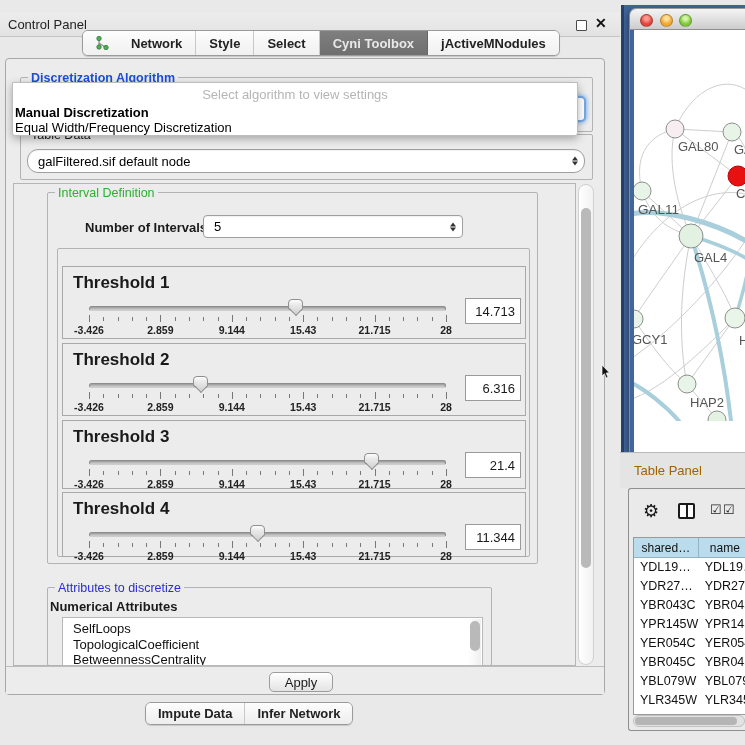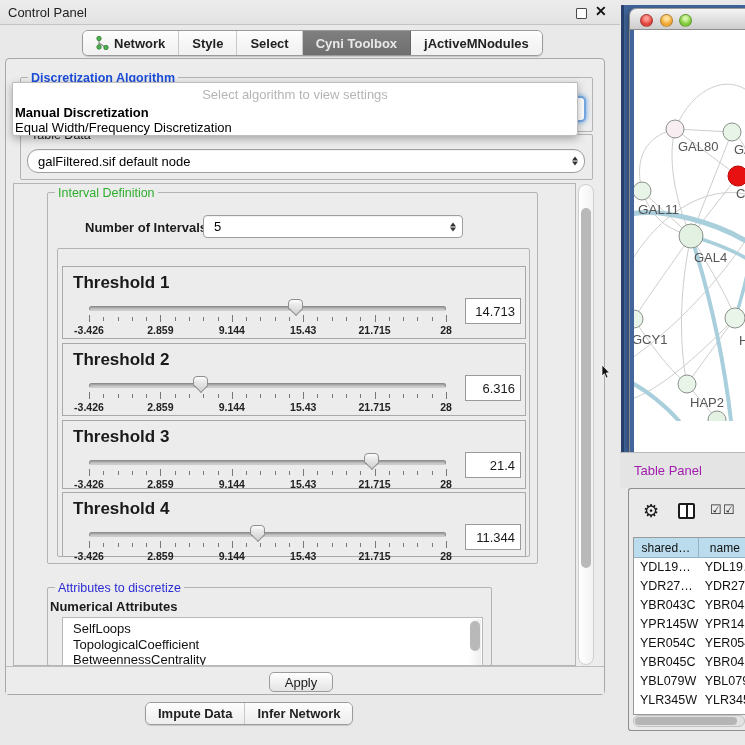--- a/index.html
+++ b/index.html
@@ -1,32 +1,32 @@
 <!DOCTYPE html>
 <html><head>
 <meta charset="utf-8">
 <style>
   * { margin:0; padding:0; box-sizing:border-box; }
   html,body { width:745px; height:745px; overflow:hidden; background:#e9e9e9;
     font-family:"Liberation Sans", sans-serif; color:#1a1a1a; }
   .screen { position:absolute; top:0; left:0; width:745px; height:745px; background:#e9e9e9; }
 
   
-  .titlebar { position:absolute; left:0; top:0; width:620px; height:25px;
+  .titlebar { position:absolute; left:0; top:12px; width:620px; height:25px;
     background:linear-gradient(#ededed,#e2e2e2); border-bottom:1px solid #c4c4c4;padding-left:37px; }
   .titlebar .title { position:absolute; left:8px; top:5px; font-size:13px; color:#222; }
   .float-icon { position:absolute; left:576px; top:8px; width:11px; height:11px;
     border:1.6px solid #4a4a4a; background:#fff; border-radius:1px; }
   .close-icon { position:absolute; left:595px; top:3px; font-size:14px; font-weight:bold; color:#111; }
 
   
   .top-tabs { position:absolute; left:82px; top:30px; height:26px; display:flex;
     border:1px solid #9a9a9a; border-radius:6px; overflow:hidden; background:#fcfcfc;
     box-shadow:0 1px 1px rgba(0,0,0,.15); }
-  .ttab { display:flex; align-items:center; gap:5px; padding:0 13px; font-size:13px;
+  .ttab { display:flex; align-items:center; gap:22px; padding:0 13px; font-size:13px;
     font-weight:bold; color:#222; background:linear-gradient(#fdfdfd,#f0f0f0);
     border-right:1px solid #c9c9c9; }
   .ttab:last-child { border-right:none; }
   .ttab.selected { background:linear-gradient(#7f7f7f,#6f6f6f); color:#e9e9e9;
     border-right:1px solid #666; }
   .net-ico { width:13px; height:14px; }
 
   
   .content-panel { position:absolute; left:5px; top:58px; width:600px; height:637px;
     border:1px solid #a8a8a8; border-radius:4px; background:#ececec; }
@@ -147,21 +147,21 @@
     border:1px solid rgba(0,0,0,.25); }
   .light.red { left:10px; background:radial-gradient(circle at 50% 32%, #ff9a90 18%, #e0443e 60%); }
   .light.yellow { left:30px; background:radial-gradient(circle at 50% 32%, #ffe09a 18%, #f0a733 60%); }
   .light.green { left:49px; background:radial-gradient(circle at 50% 32%, #d2f6a2 18%, #7fc83c 60%); }
   .net-canvas { position:absolute; left:4px; top:21px; width:112px; height:503px;
     background:#fff; overflow:hidden; }
 
   
   .tp-strip { position:absolute; left:620px; top:452px; width:125px; height:36px;
     background:#e4e4e4; border-top:1px solid #b9b9b9; }
-  .tp-title { position:absolute; left:14px; top:10px; font-size:13px; color:#a21caf; }
+  .tp-title { position:absolute; left:14px; top:10px; font-size:13px; color:#a16207; }
   .table-box { position:absolute; left:628px; top:488px; width:117px; height:243px;
     background:#eaeaea; border:1px solid #8f8f8f; border-right:none; border-radius:3px 0 0 3px; }
   .tp-toolbar { position:absolute; left:0; top:4px; width:100%; height:40px; }
   .gear-glyph { position:absolute; left:14px; top:7px; font-size:18px; color:#1a1a1a; }
   .col-ico { position:absolute; left:49px; top:10px; width:17px; height:16px;
     border:2px solid #1a1a1a; border-radius:2px; background:#fff; }
   .col-ico::after { content:""; position:absolute; left:5.5px; top:0; width:2px; height:12px; background:#1a1a1a; }
   .chk-glyph { position:absolute; top:9px; font-size:13px; color:#222; }
   .tp-table { position:absolute; left:4px; top:48px; width:120px; height:178px;
     background:#fff; border:1px solid #9a9a9a; overflow:hidden; }

